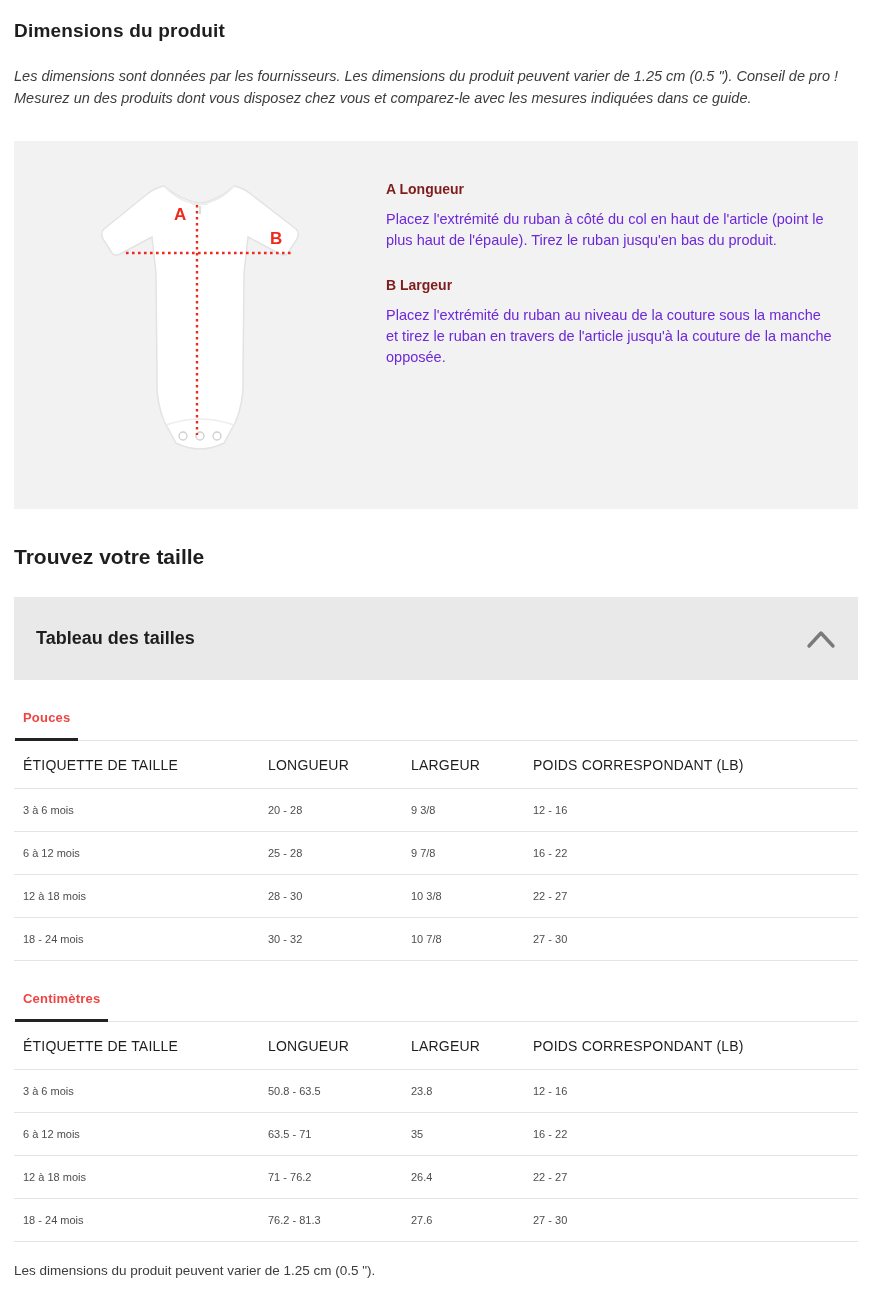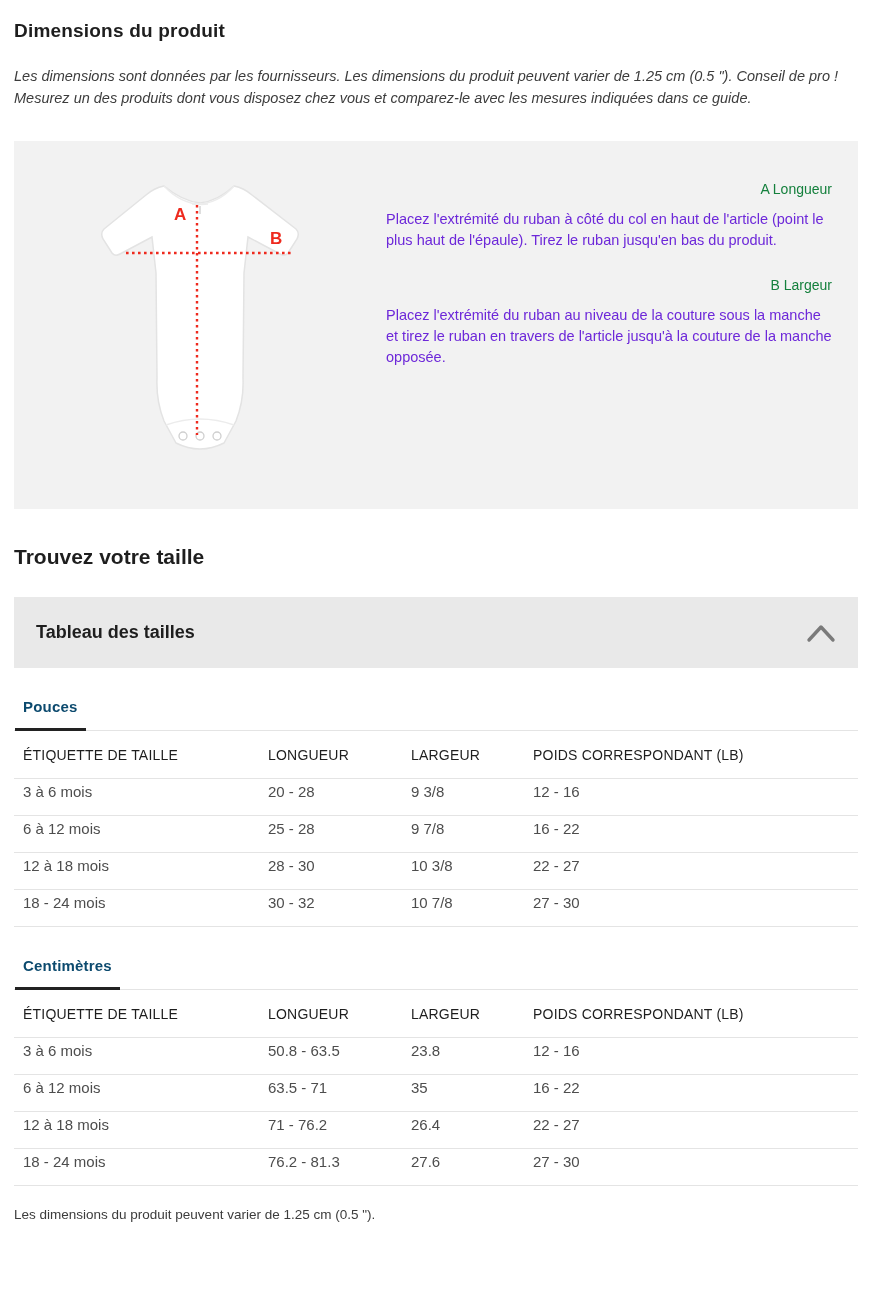--- a/index.html
+++ b/index.html
@@ -41,45 +41,44 @@
     display: flex;
     justify-content: center;
     padding-top: 32px;
   }
   .measure-box .instructions {
     flex: 1;
     padding: 40px 26px 0 0;
   }
   .measure-label {
     font-size: 14px;
-    font-weight: 400;
-    color: #15803d;
+    font-weight: 700;
+    color: #7f1d1d;
     margin-bottom: 12px;
-    text-align: right;
   }
   .measure-text {
     font-size: 14.5px;
     line-height: 21px;
     color: #6d28d9;
     max-width: 452px;
   }
   .measure-group + .measure-group { margin-top: 26px; }
 
   
   h2.find-size-title {
     margin-top: 36px;
     font-size: 21px;
     font-weight: 700;
     color: #1e1e1e;
   }
 
   .accordion-bar {
     margin-top: 28px;
     width: 844px;
-    height: 71px;
+    height: 83px;
     background: #e9e9e9;
     display: flex;
     align-items: center;
     justify-content: space-between;
     padding: 0 20px 0 22px;
     cursor: pointer;
   }
   .accordion-title {
     font-size: 18px;
     font-weight: 700;
@@ -87,23 +86,23 @@
   }
   .chevron { display: block; }
 
   
   .tab-row {
     border-bottom: 1px solid #e4e4e4;
     margin-top: 14px;
   }
   .tab {
     display: inline-block;
-    font-size: 15px;
-    font-weight: 700;
-    color: #0c4a6e;
+    font-size: 13px;
+    font-weight: 700;
+    color: #ef4444;
     letter-spacing: .2px;
     padding: 16px 8px 13px 8px;
     margin-left: 1px;
     border-bottom: 3px solid #222222;
     margin-bottom: -1px;
     cursor: pointer;
   }
 
   
   table.size-table {
@@ -118,23 +117,23 @@
     text-align: left;
     font-size: 14px;
     font-weight: 400;
     color: #1e1e1e;
     letter-spacing: .2px;
     padding: 16px 8px 15px 9px;
     border-bottom: 1px solid #e4e4e4;
     white-space: nowrap;
   }
   table.size-table td {
-    font-size: 15px;
+    font-size: 11px;
     color: #4d4d4d;
-    padding: 4px 8px 15px 9px;
+    padding: 15px 8px 15px 9px;
     border-bottom: 1px solid #e4e4e4;
     white-space: nowrap;
   }
 
   p.footnote {
     margin-top: 21px;
     font-size: 13.5px;
     color: #3c3c3c;
   }
 </style>

